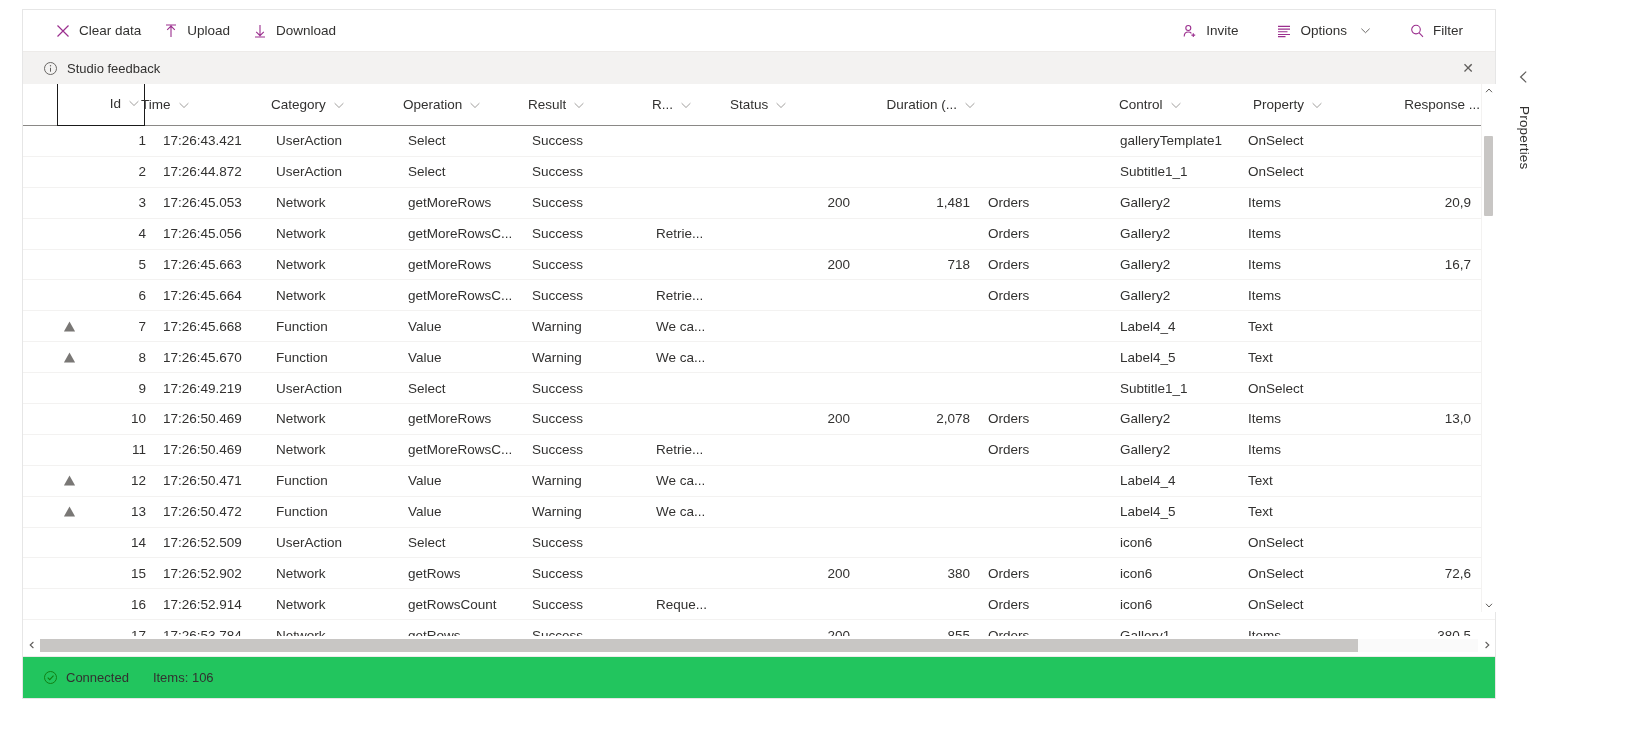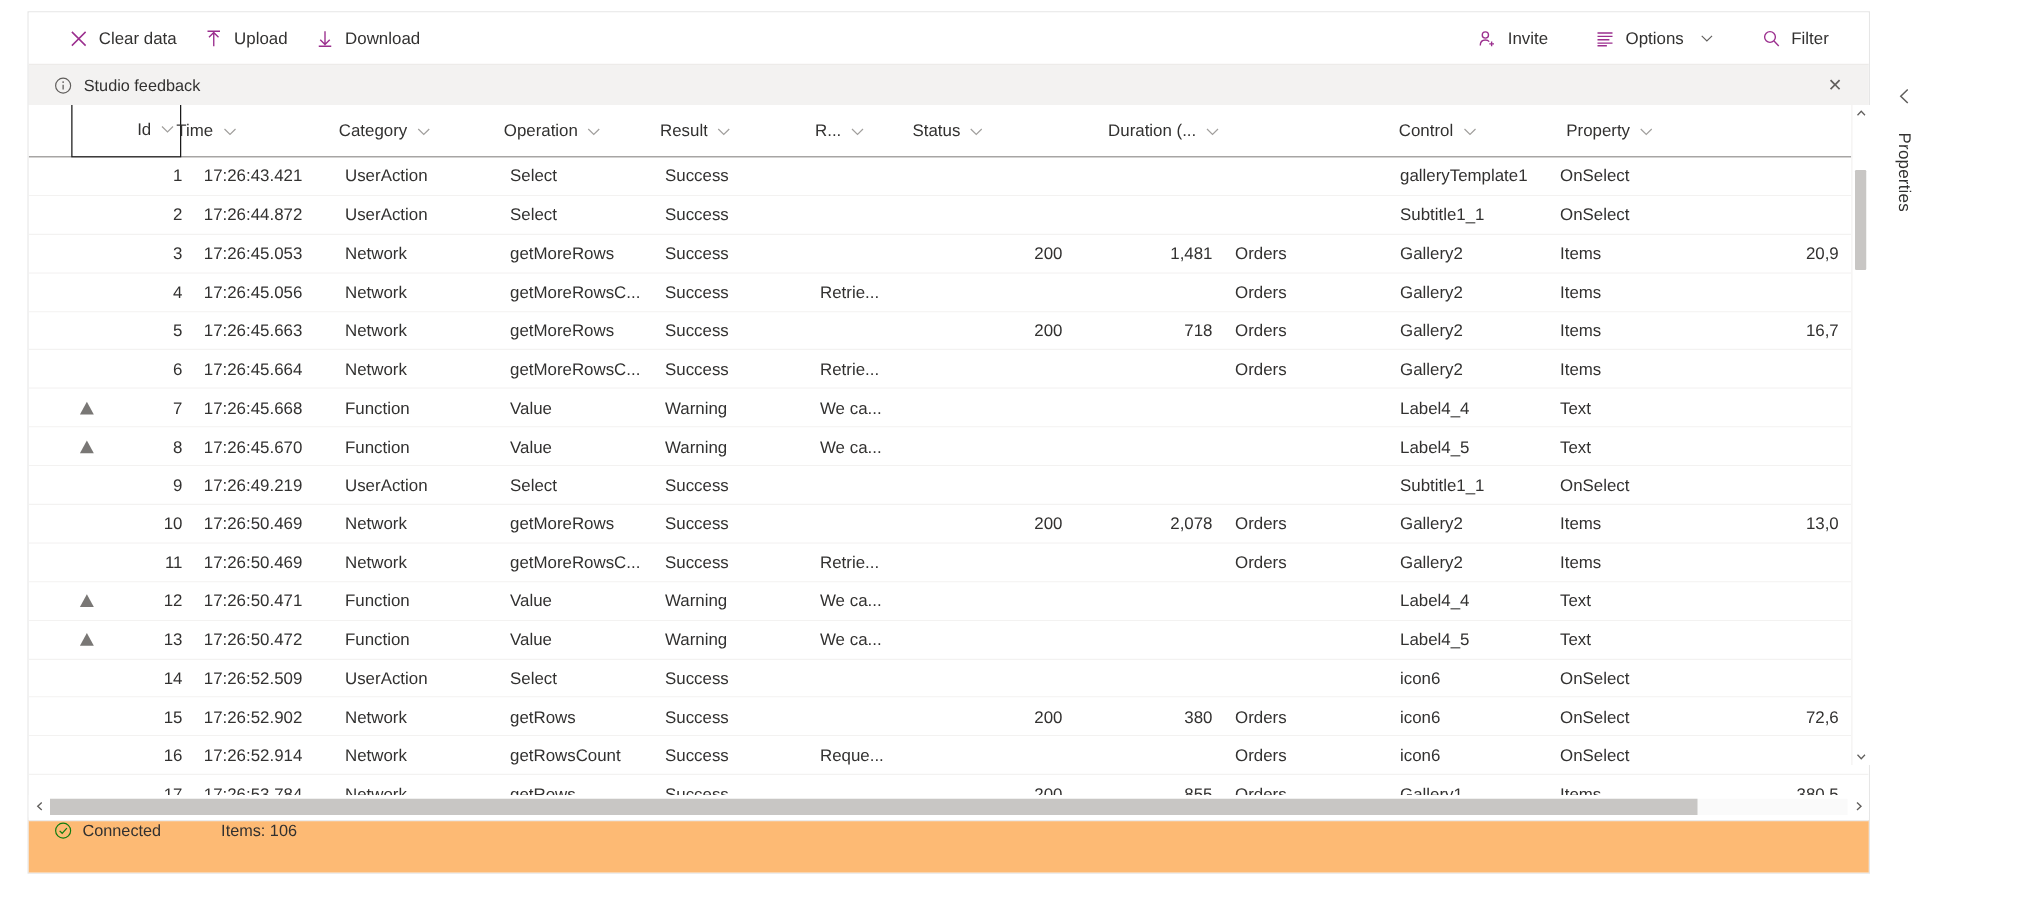--- a/index.html
+++ b/index.html
@@ -190,25 +190,24 @@
     position:absolute;left:0;top:0;
     width:1318px;height:13px;
     background:#c8c6c4;
   }
 
   
   .statusbar{
     position:absolute;
     left:23px;top:656px;
     width:1472px;height:42px;
-    background:#fdba74;
+    background:#22c55e;
     border-top:1px solid #edebe9;
-    display:flex;align-items:flex-start;
-    box-sizing:border-box;
-    gap:24px;
+    display:flex;align-items:center;
+    box-sizing:border-box;
   }
   .st-item{display:flex;align-items:center;gap:8px;font-size:13px;color:#323130;}
   .st-ico{
     width:15px;height:15px;
     display:inline-flex;align-items:center;justify-content:center;
     color:#107c10;flex:0 0 auto;
   }
 
   .feedback{
     position:absolute;
@@ -412,20 +411,28 @@
           </span>
         </div>
         <div class="hcell" style="left: 1230px; width: 110px;">
           <span class="hlabel">Property</span>
           <span class="hchev">
             <svg width="12" height="12" viewBox="0 0 12 12">
               <path d="M1.6 4.2 L6 8.5 L10.4 4.2" stroke="currentColor" stroke-width="1" fill="none"></path>
             </svg>
           </span>
         </div>
+        <div class="hcell num" style="left: 1352px; width: 128px;">
+          <span class="hlabel">Response ...</span>
+          <span class="hchev">
+            <svg width="12" height="12" viewBox="0 0 12 12">
+              <path d="M1.6 4.2 L6 8.5 L10.4 4.2" stroke="currentColor" stroke-width="1" fill="none"></path>
+            </svg>
+          </span>
+        </div>
       </div>
     <div class="rows" id="grid-rows">
         <div class="row">
           <div class="cell num" style="left: 46px; width: 77px;">1</div>
           <div class="cell" style="left: 140px; width: 115px;">17:26:43.421</div>
           <div class="cell" style="left: 253px; width: 132px;">UserAction</div>
           <div class="cell" style="left: 385px; width: 124px;">Select</div>
           <div class="cell" style="left: 509px; width: 124px;">Success</div>
           <div class="cell" style="left: 1097px; width: 124px;">galleryTemplate1</div>
           <div class="cell" style="left: 1225px; width: 124px;">OnSelect</div>

